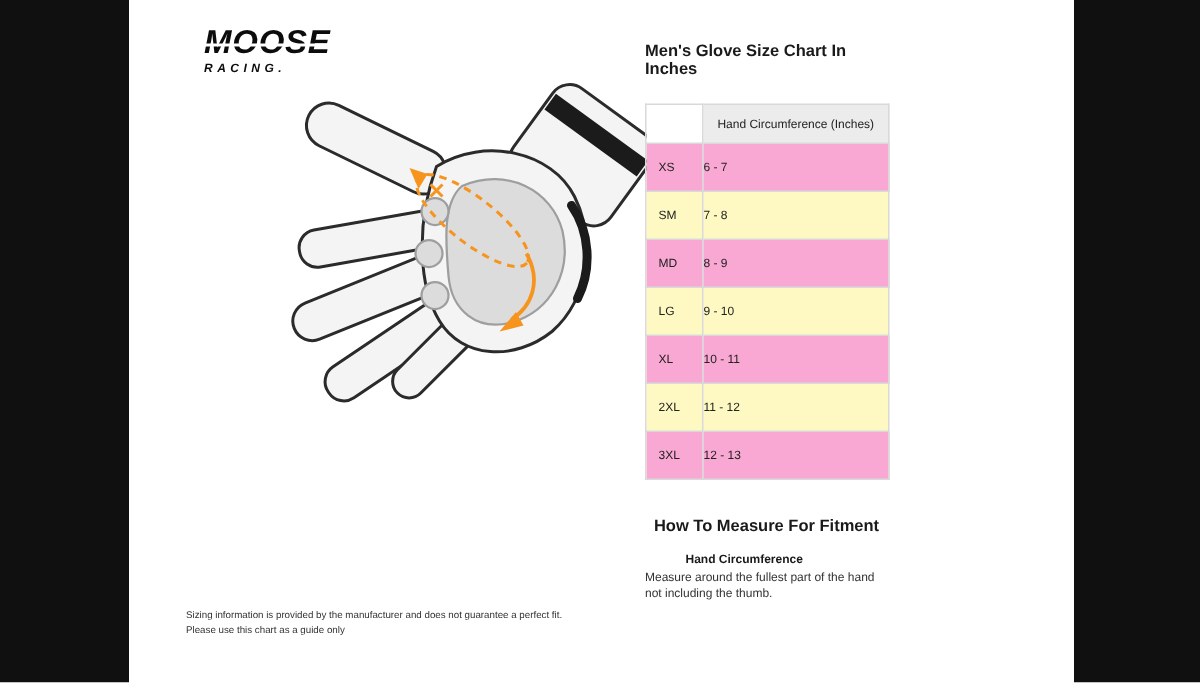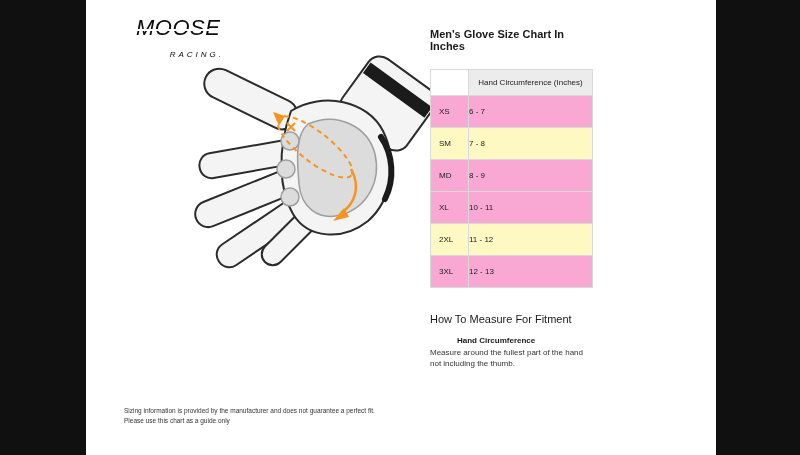--- a/index.html
+++ b/index.html
@@ -6,47 +6,47 @@
   html,body { width:800px; height:455px; }
   body { font-family:"Liberation Sans","DejaVu Sans",sans-serif; background:#ffffff; }
   .page { position:relative; width:800px; height:455px; background:#ffffff; overflow:hidden; }
 
   .side-bar { position:absolute; top:0; bottom:0; background:#101010; }
   .side-bar.left  { left:0;  width:86px; }
   .side-bar.right { right:0; width:84px; }
 
   
   .logo { position:absolute; left:136px; top:17px; width:92px; color:#0c0c0c; }
-  .logo-moose { position:relative; font-size:22px; font-weight:400; font-style:italic;
+  .logo-moose { position:relative; font-size:22px; font-weight:700; font-style:italic;
                 letter-spacing:0.5px; line-height:1; display:inline-block; }
   .logo-moose::after { content:""; position:absolute; left:-2px; right:-2px; top:54%;
                        height:2px; background:#ffffff; }
-  .logo-racing { font-size:8px; font-weight:normal; font-style:italic; letter-spacing:3px;
-                 text-align:right; margin-top:11px; padding-right:4px; }
+  .logo-racing { font-size:8px; font-weight:bold; font-style:italic; letter-spacing:3px;
+                 margin-top:1px; padding-right:4px; }
 
   
   .glove-wrap { position:absolute; left:183px; top:48px; width:250px; height:222px; }
   .glove-wrap svg { width:100%; height:100%; display:block; }
 
   
   .right-col { position:absolute; left:430px; top:28px; width:162px; }
   .chart-title { font-size:11px; font-weight:bold; color:#1a1a1a; margin-bottom:17px; }
 
   table.size-table { border-collapse:collapse; width:162px; table-layout:fixed; }
   table.size-table td { border:1px solid #d9d9d9; font-size:8px; color:#222; }
   td.sz  { width:38px; text-align:left; padding-left:8px; height:32px; }
   td.val { width:124px; height:32px; }
   tr.head td { height:26px;margin-left:22px; }
   td.head-empty { border:none; background:#ffffff; }
   td.head-cell { background:#ececec; font-size:7px; color:#333; text-align:center; }
   tr.alt td { background:#f9a8d4; }
   tr.plain td { background:#fef9c3; }
 
   .fitment { margin-top:25px; }
-  .fitment-title { font-size:11px; font-weight:normal; color:#1a1a1a; margin-bottom:11px; }
+  .fitment-title { font-size:11px; font-weight:bold; color:#1a1a1a; margin-bottom:11px;text-align:center; }
   .fitment-label { font-size:8px; font-weight:bold; color:#1a1a1a; margin-bottom:2px;margin-left:27px; }
   .fitment-text  { font-size:8px; color:#333; line-height:1.4; width:160px; }
 
   .disclaimer { position:absolute; left:124px; top:406px; font-size:6.5px; color:#333;
                 line-height:1.6; }
 </style>
 </head>
 <body>
 
 <div class="page">
@@ -112,20 +112,24 @@
         <td class="val">6 - 7</td>
       </tr>
       <tr class="plain">
         <td class="sz">SM</td>
         <td class="val">7 - 8</td>
       </tr>
       <tr class="alt">
         <td class="sz">MD</td>
         <td class="val">8 - 9</td>
       </tr>
+      <tr class="plain">
+        <td class="sz">LG</td>
+        <td class="val">9 - 10</td>
+      </tr>
       <tr class="alt">
         <td class="sz">XL</td>
         <td class="val">10 - 11</td>
       </tr>
       <tr class="plain">
         <td class="sz">2XL</td>
         <td class="val">11 - 12</td>
       </tr>
       <tr class="alt">
         <td class="sz">3XL</td>

